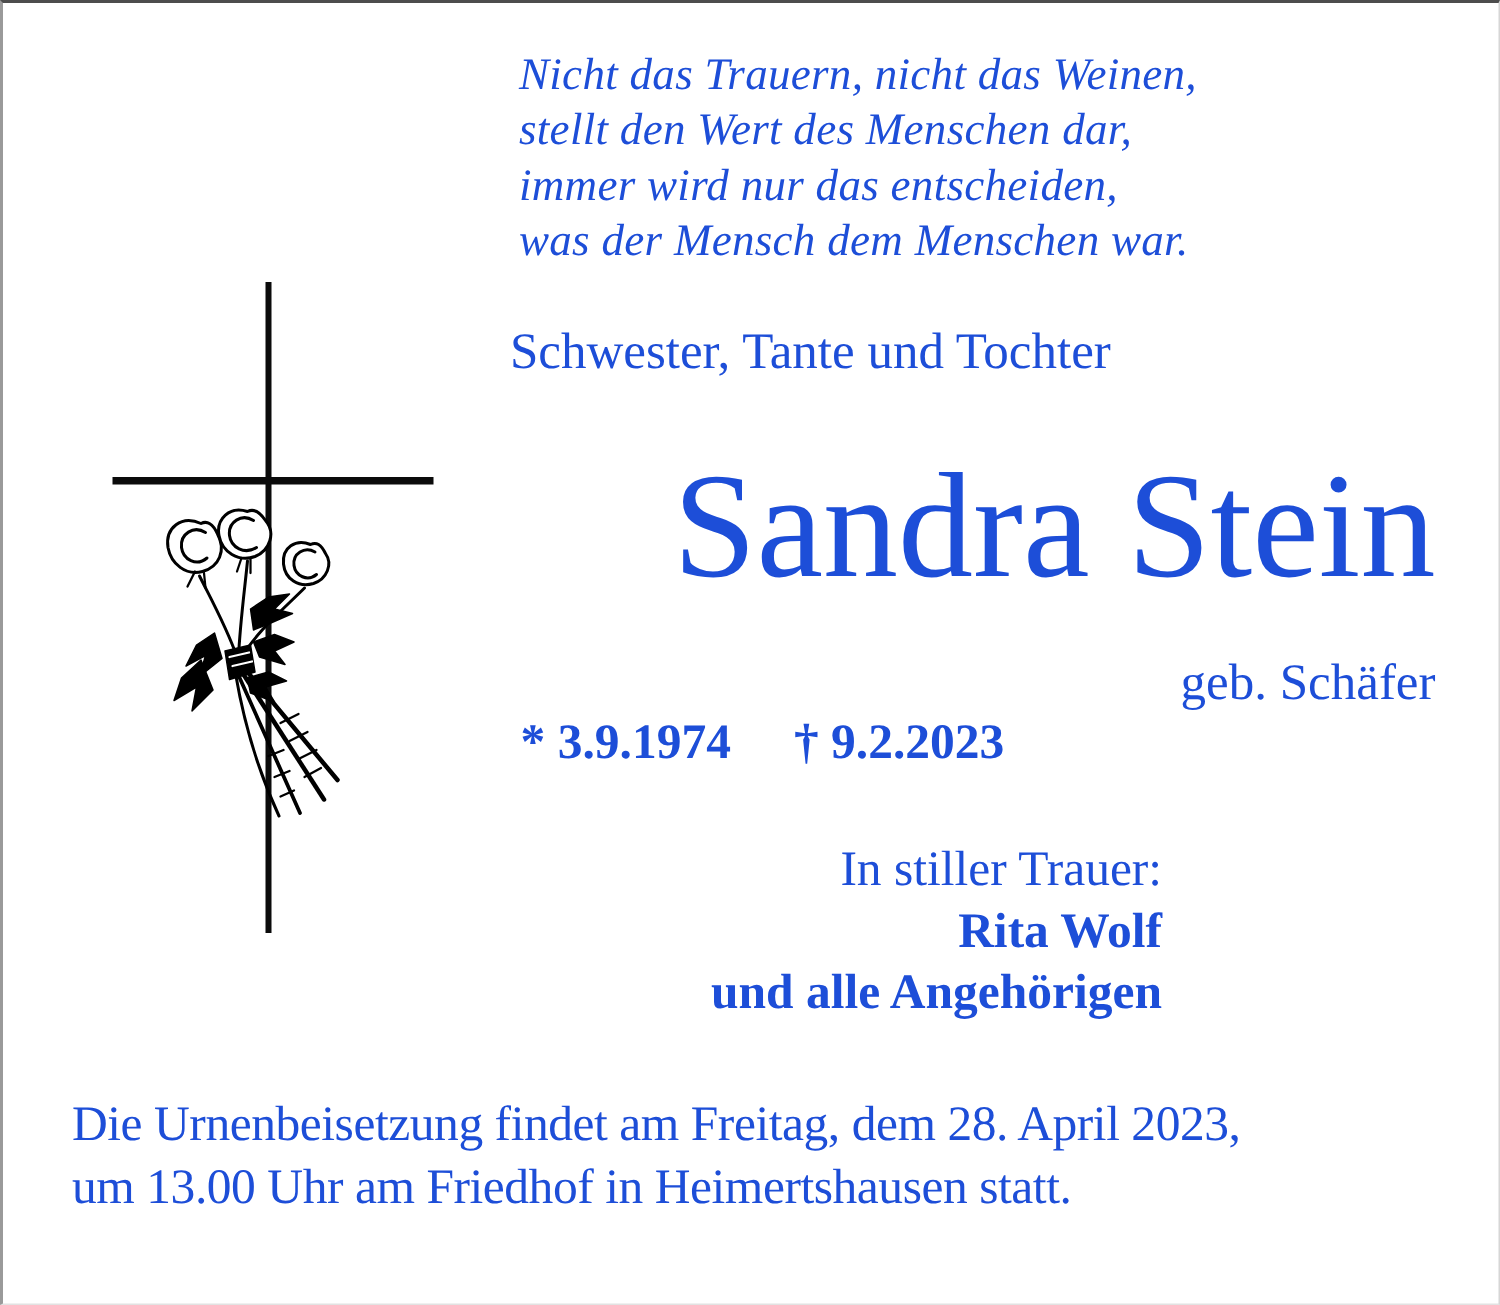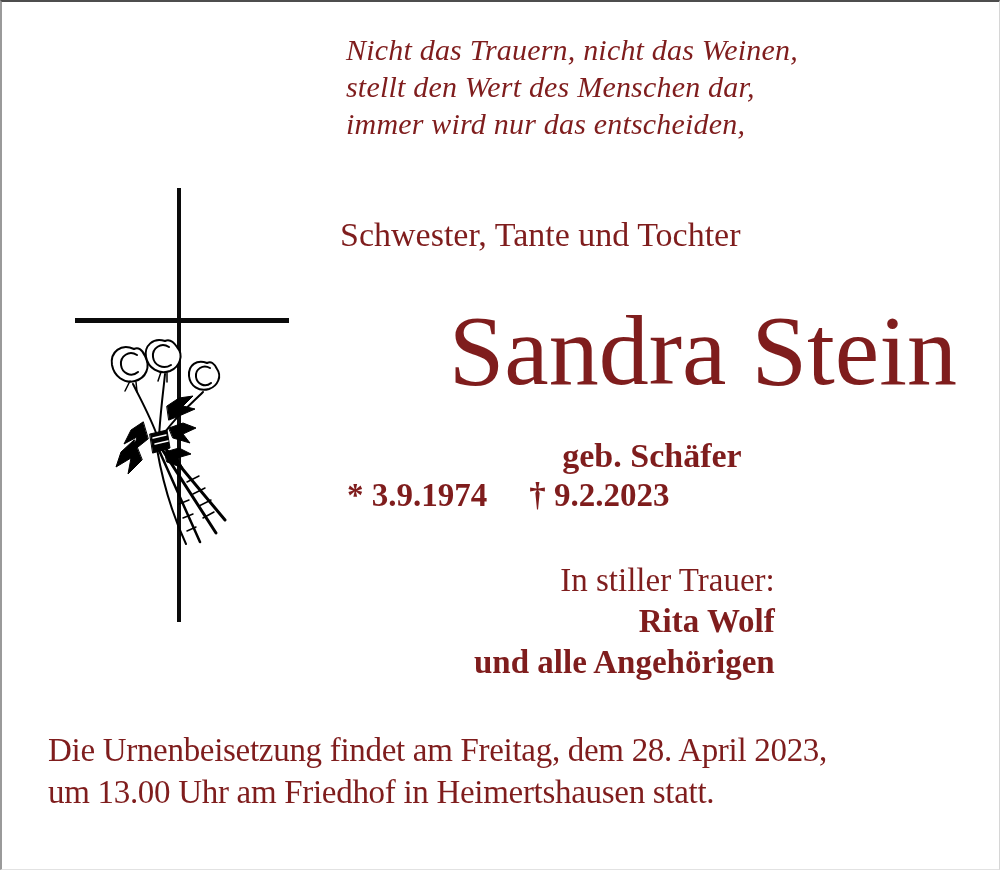--- a/index.html
+++ b/index.html
@@ -1,21 +1,21 @@
 <!DOCTYPE html>
 <html><head>
 <meta charset="utf-8">
 <style>
   html,body{margin:0;padding:0;background:#e8e8e8;}
   .page{
     position:relative;
     width:1000px;height:870px;
     background:#ffffff;
     font-family:"Liberation Serif","DejaVu Serif",serif;
-    color:#7f1d1d;
+    color:#1d4ed8;
     overflow:hidden;
     border-top:2px solid #4d4d4d;
     border-left:2px solid #9a9a9a;
     border-right:1px solid #d6d6d6;
     border-bottom:1px solid #e2e2e2;
     box-sizing:border-box;
     padding-left:33px;
   }
   .abs{position:absolute;}
   .poem{
@@ -30,22 +30,22 @@
   }
   .name{
     left:345px;top:299px;width:610px;
     text-align:right;
     font-size:100px;line-height:1;
     letter-spacing:0px;
     white-space:nowrap;
   }
   .maiden{
     left:345px;top:437px;width:610px;
-    text-align:center;
-    font-weight:bold;
+    text-align:right;
+    font-weight:normal;
     font-size:34px;line-height:1;
   }
   .dates{
     left:345px;top:477px;width:610px;
     text-align:left;
     font-weight:bold;
     font-size:33px;line-height:1;
     white-space:nowrap;
   }
   .dates .birth{margin-right:42px;}
@@ -73,20 +73,21 @@
 </style>
 </head>
 <body>
 
 <div class="page">
 
   <div class="abs poem">
     <div>Nicht das Trauern, nicht das Weinen,</div>
     <div>stellt den Wert des Menschen dar,</div>
     <div>immer wird nur das entscheiden,</div>
+    <div>was der Mensch dem Menschen war.</div>
   </div>
 
   <div class="abs cross-v"></div>
   <div class="abs cross-h"></div>
   <svg class="abs roses" viewBox="0 0 136 216" xmlns="http://www.w3.org/2000/svg">
     <g stroke="#000" stroke-width="2" fill="none" stroke-linecap="round" stroke-linejoin="round">
 
       <path d="M30 48 C38 64, 48 82, 55 102"></path>
       <path d="M62 38 C60 58, 57 80, 56 102"></path>
       <path d="M100 56 C86 70, 67 86, 57 104"></path>

